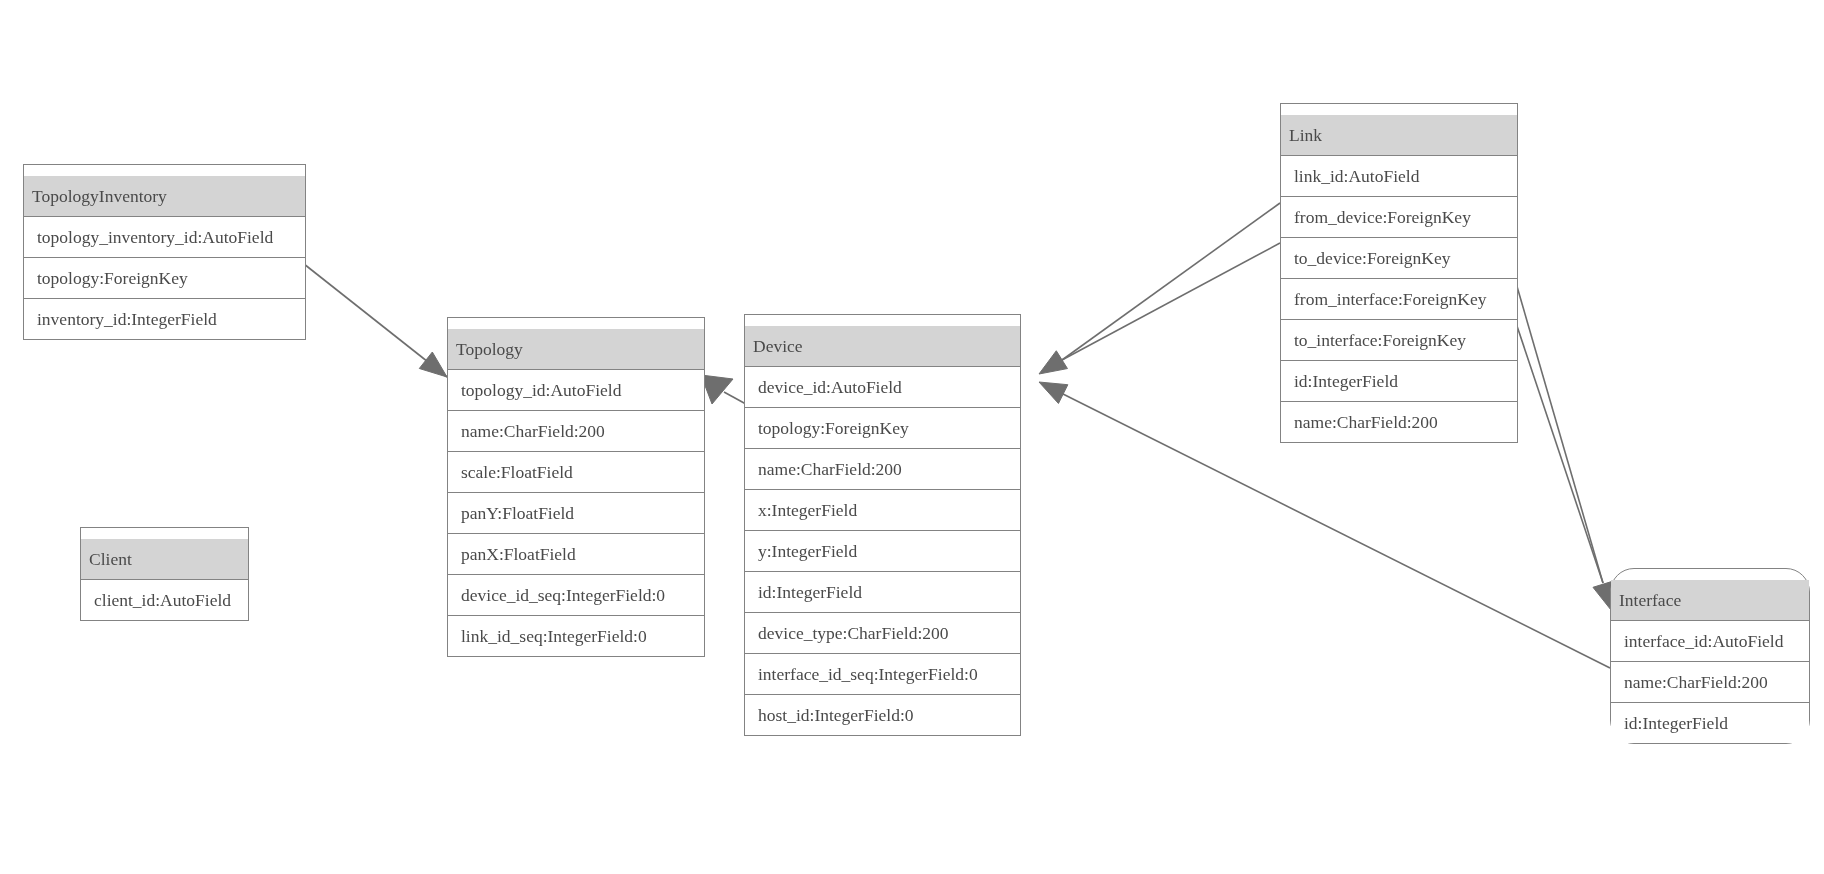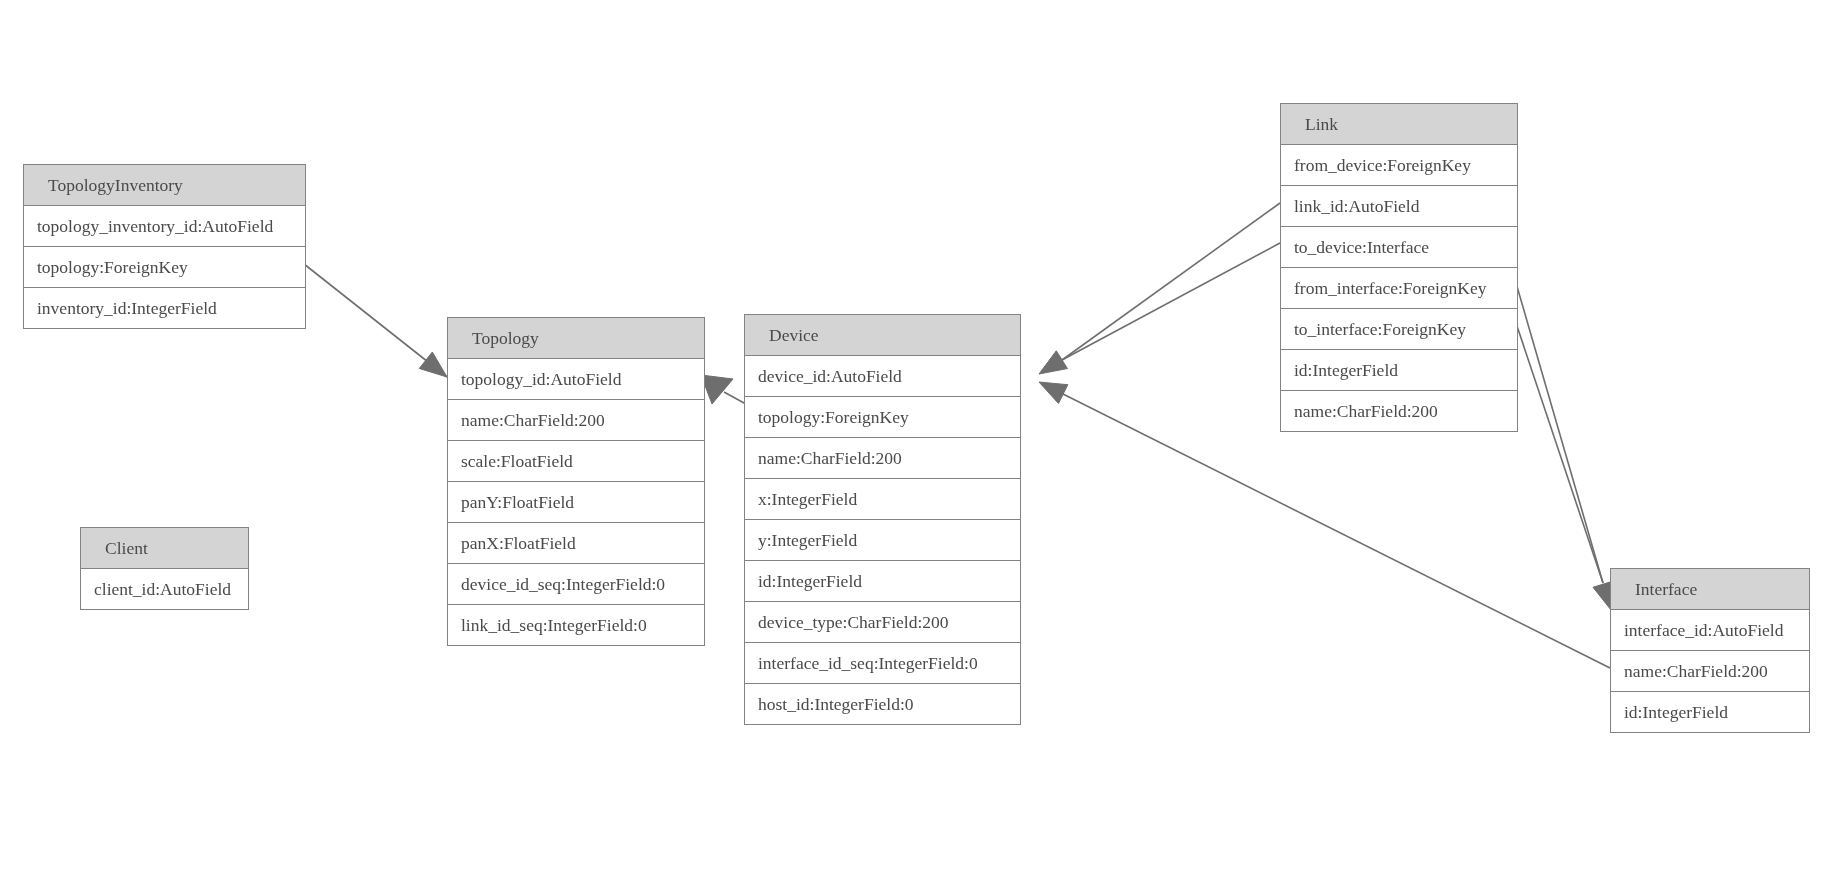--- a/index.html
+++ b/index.html
@@ -30,23 +30,24 @@
     position:absolute;
     border:1.5px solid var(--border);
     background:#ffffff;
     color:var(--text);
     font-size:17.5px;
   }
   .entity .hdr{
     height:40px;
     line-height:40px;
     background:var(--header-fill);
-    padding-left:24px;
+    padding-left:8px;
     white-space:nowrap;
     overflow:hidden;
+    margin-top:11px;
   }
   .entity .row{
     height:40px;
     line-height:40px;
     border-top:1.5px solid var(--border);
     padding-left:13px;
     background:#ffffff;
     white-space:nowrap;
     overflow:hidden;
   }
@@ -113,31 +114,31 @@
         <div class="row">id:IntegerField</div>
         <div class="row">device_type:CharField:200</div>
         <div class="row">interface_id_seq:IntegerField:0</div>
         <div class="row">host_id:IntegerField:0</div>
       </div>
   </div>
 
   <div class="entity" style="left: 1280px; top: 103px; width: 236px;">
     <div class="hdr">Link</div>
     <div class="rows">
+        <div class="row">link_id:AutoField</div>
         <div class="row">from_device:ForeignKey</div>
-        <div class="row">link_id:AutoField</div>
-        <div class="row">to_device:Interface</div>
+        <div class="row">to_device:ForeignKey</div>
         <div class="row">from_interface:ForeignKey</div>
         <div class="row">to_interface:ForeignKey</div>
         <div class="row">id:IntegerField</div>
         <div class="row">name:CharField:200</div>
       </div>
   </div>
 
-  <div class="entity" style="left: 1610px; top: 568px; width: 198px;">
+  <div class="entity" style="left: 1610px; top: 568px; width: 198px; border-radius: 24px;">
     <div class="hdr">Interface</div>
     <div class="rows">
         <div class="row">interface_id:AutoField</div>
         <div class="row">name:CharField:200</div>
         <div class="row">id:IntegerField</div>
       </div>
   </div>
 
 </div>
 

